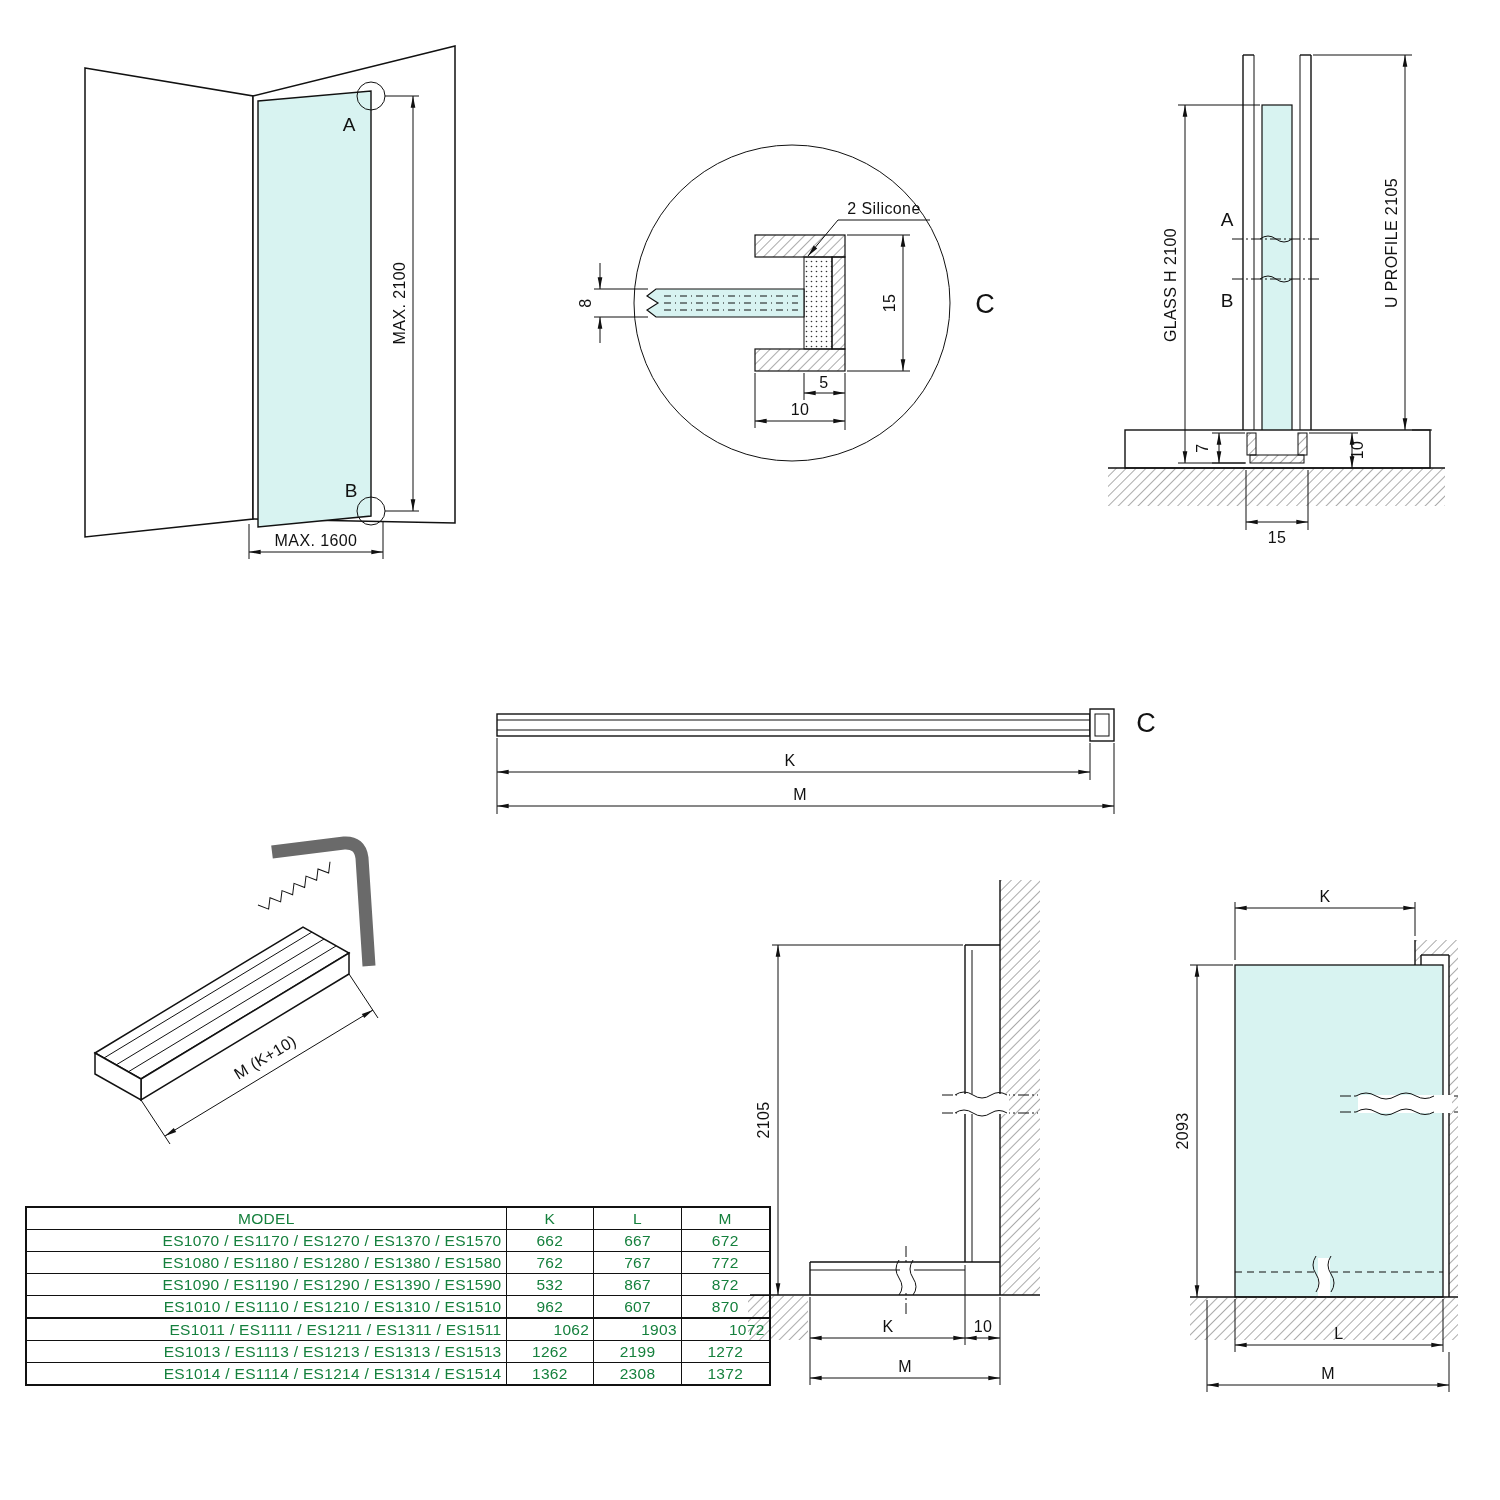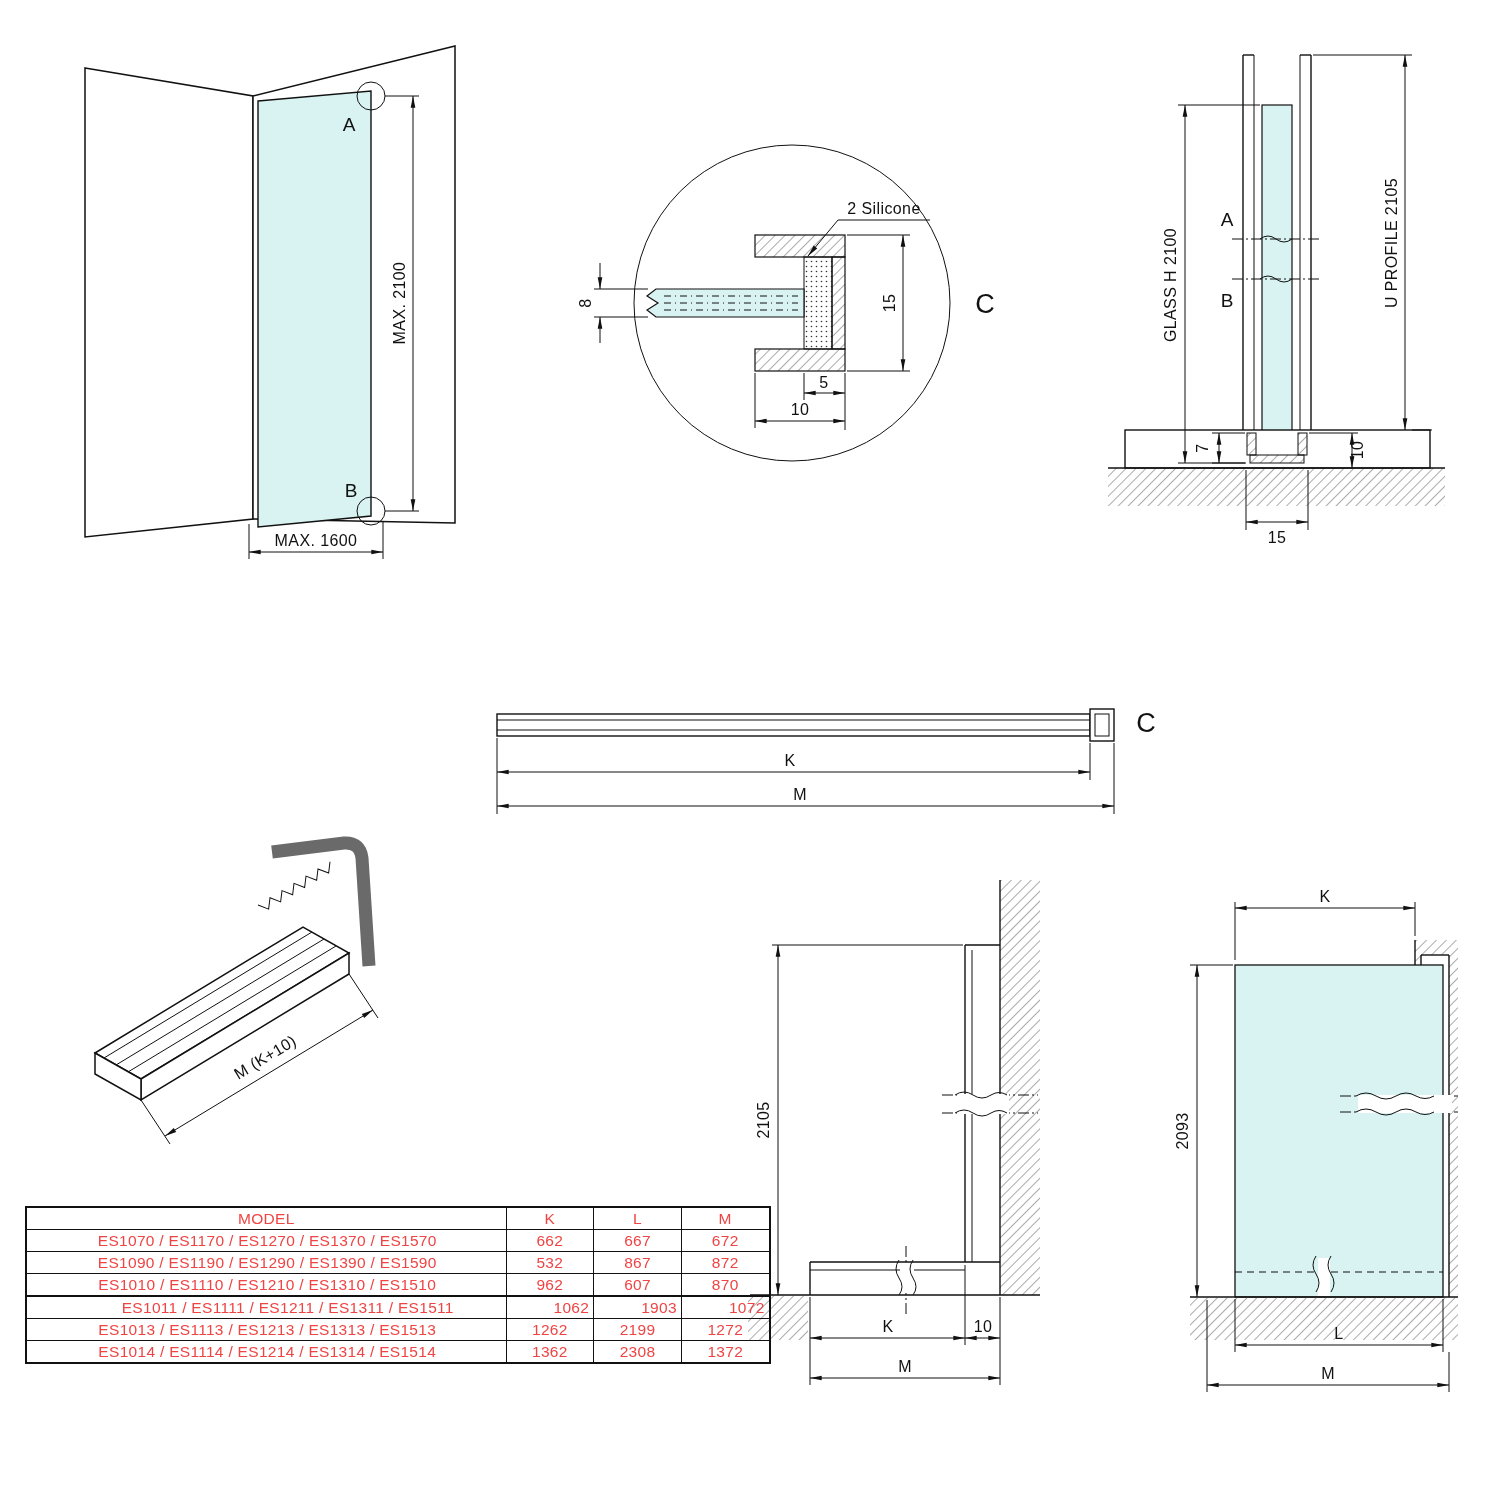--- a/index.html
+++ b/index.html
@@ -10,24 +10,24 @@
   .thin{stroke:#111;stroke-width:1;fill:none;}
   .dim{stroke:#111;stroke-width:1;fill:none;}
   .cl{stroke:#111;stroke-width:1;fill:none;stroke-dasharray:11 3 2 3;}
   .dash{stroke:#111;stroke-width:1.2;fill:none;stroke-dasharray:7 5;}
   .wall{fill:#fff;stroke:#111;stroke-width:1.5;}
   .wht{fill:#fff;stroke:none;}
   .t17{font:16px "Liberation Sans",sans-serif;fill:#111;letter-spacing:.4px;}
   .t19{font:19px "Liberation Sans",sans-serif;fill:#111;}
   .t28{font:27px "Liberation Sans",sans-serif;fill:#111;}
   .tablewrap{position:absolute;left:25px;top:1206px;}
-  table{border-collapse:collapse;font:15.5px "Liberation Sans",sans-serif;color:#ef4444;
+  table{border-collapse:collapse;font:15.5px "Liberation Sans",sans-serif;color:#15803d;
         border:2px solid #111;letter-spacing:.3px;}
   th,td{border:1px solid #111;height:21px;text-align:center;padding:0 4px;font-weight:normal;}
-  td.model{text-align:center;padding-left:6px;}
+  td.model{text-align:right;padding-left:6px;}
   tr.sep td{border-top:2px solid #111;padding-left:47px;}
 </style>
 </head>
 <body>
 
 <div class="canvas">
 <svg width="1500" height="1500" viewBox="0 0 1500 1500">
   <defs>
     <marker id="ah" viewBox="0 0 12 12" refX="11" refY="6" markerWidth="14" markerHeight="14" orient="auto-start-reverse">
       <path d="M1,4 L11,6 L1,8 Z" fill="#111"></path>
@@ -308,20 +308,26 @@
       </tr>
     </thead>
     <tbody>
       <tr>
         <td class="model">ES1070 / ES1170 / ES1270 / ES1370 / ES1570</td>
         <td>662</td>
         <td>667</td>
         <td>672</td>
       </tr>
       <tr>
+        <td class="model">ES1080 / ES1180 / ES1280 / ES1380 / ES1580</td>
+        <td>762</td>
+        <td>767</td>
+        <td>772</td>
+      </tr>
+      <tr>
         <td class="model">ES1090 / ES1190 / ES1290 / ES1390 / ES1590</td>
         <td>532</td>
         <td>867</td>
         <td>872</td>
       </tr>
       <tr>
         <td class="model">ES1010 / ES1110 / ES1210 / ES1310 / ES1510</td>
         <td>962</td>
         <td>607</td>
         <td>870</td>

